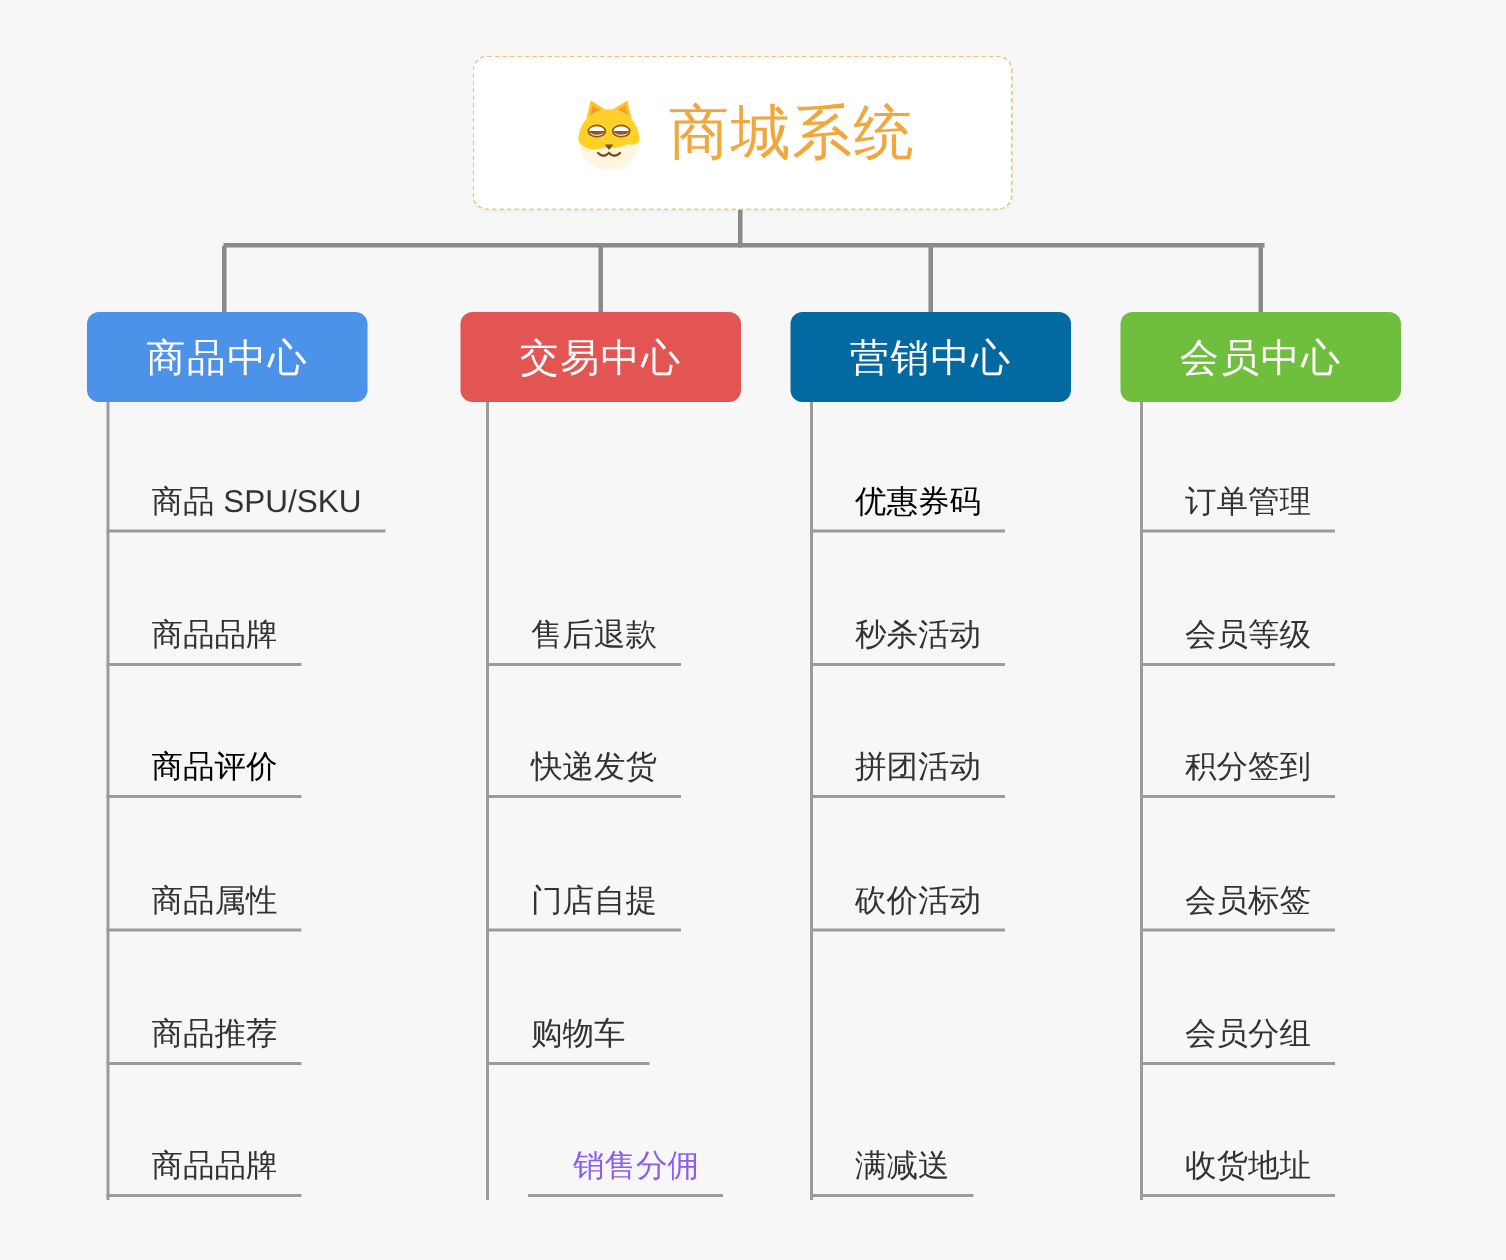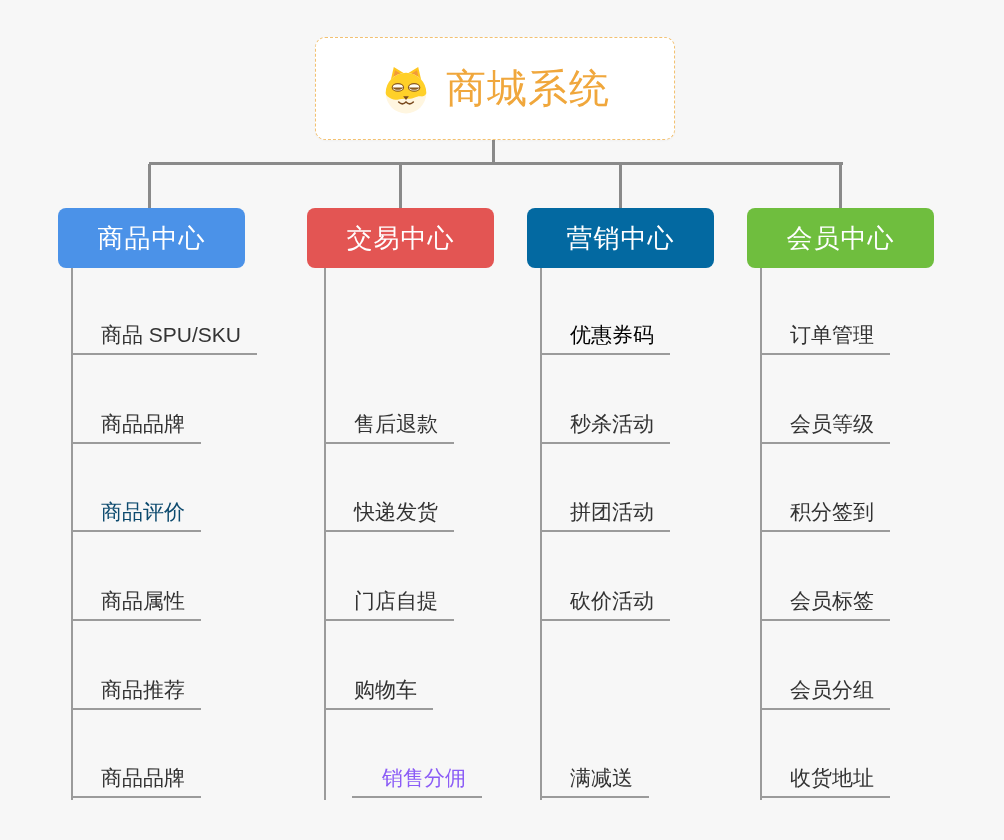--- a/index.html
+++ b/index.html
@@ -87,21 +87,21 @@
   <div class="branch b2" style="background: #0369a1; text-align: right;">营销中心</div>
   <div class="branch b3" style="background: rgb(111, 190, 62);">会员中心</div>
 
   <div class="colline cl0" style="background: rgb(155, 155, 155);"></div>
   <div class="colline cl1" style="background: rgb(155, 155, 155);"></div>
   <div class="colline cl2" style="background: rgb(155, 155, 155);"></div>
   <div class="colline cl3" style="background: rgb(155, 155, 155);"></div>
 
   <div class="leaf lc0 r0" style="border-bottom-color: rgb(155, 155, 155); color: rgb(51, 51, 51);">商品 SPU/SKU</div>
   <div class="leaf lc0 r1" style="border-bottom-color: rgb(155, 155, 155); color: rgb(51, 51, 51);">商品品牌</div>
-  <div class="leaf lc0 r2" style="border-bottom-color: rgb(155, 155, 155); color: #0c4a6e;">商品评价</div>
+  <div class="leaf lc0 r2" style="border-bottom-color: rgb(155, 155, 155); color: #000000;">商品评价</div>
   <div class="leaf lc0 r3" style="border-bottom-color: rgb(155, 155, 155); color: rgb(51, 51, 51);">商品属性</div>
   <div class="leaf lc0 r4" style="border-bottom-color: rgb(155, 155, 155); color: rgb(51, 51, 51);">商品推荐</div>
   <div class="leaf lc0 r5" style="border-bottom-color: rgb(155, 155, 155); color: rgb(51, 51, 51);">商品品牌</div>
 
   <div class="leaf lc1 r1" style="border-bottom-color: rgb(155, 155, 155); color: rgb(51, 51, 51);">售后退款</div>
   <div class="leaf lc1 r2" style="border-bottom-color: rgb(155, 155, 155); color: rgb(51, 51, 51);">快递发货</div>
   <div class="leaf lc1 r3" style="border-bottom-color: rgb(155, 155, 155); color: rgb(51, 51, 51);">门店自提</div>
   <div class="leaf lc1 r4" style="border-bottom-color: rgb(155, 155, 155); color: rgb(51, 51, 51);">购物车</div>
   <div class="leaf lc1 r5" style="border-bottom-color: rgb(155, 155, 155); color: #8b5cf6; margin-left: 28px;">销售分佣</div>
 

